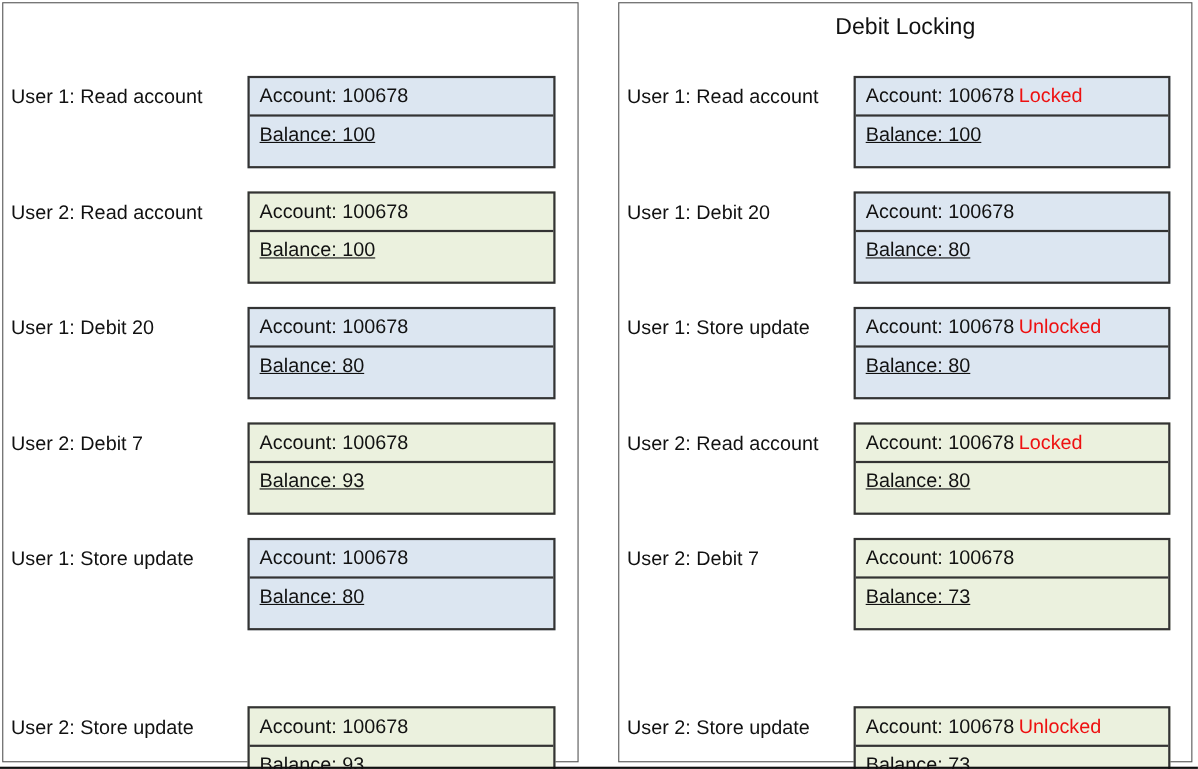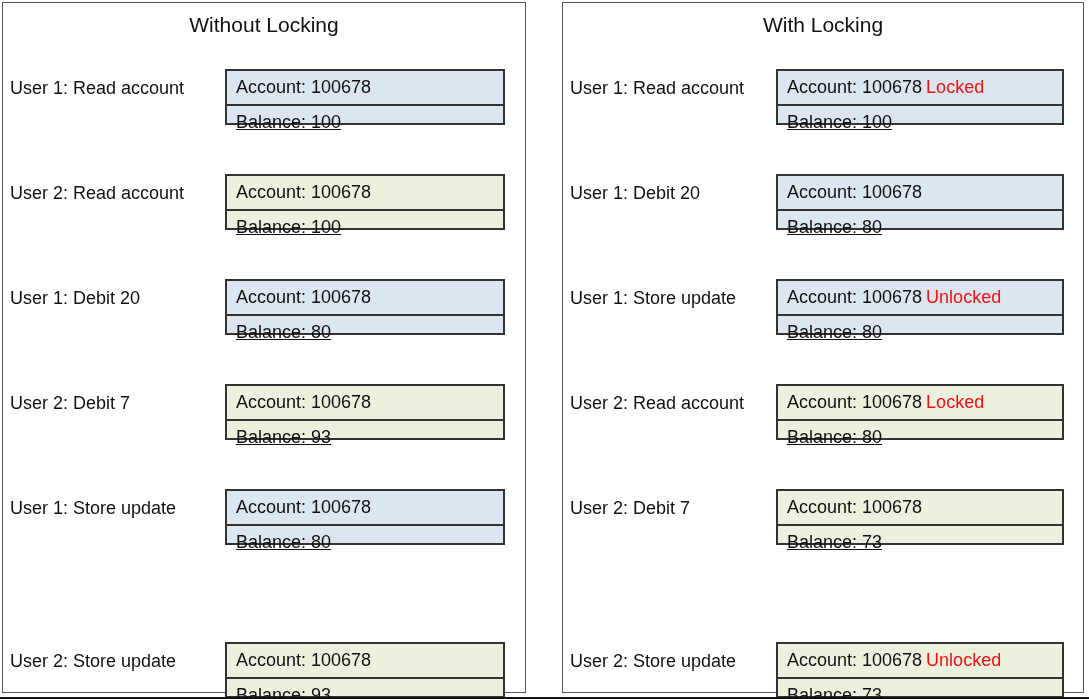--- a/index.html
+++ b/index.html
@@ -41,21 +41,21 @@
     left: 7px; top: 1px;
     height: 37px; line-height: 37px;
     font-size: 18px;
     white-space: nowrap;
   }
   .record-box {
     position: absolute;
     top: 0;
     border: 2px solid var(--box-border, #333333);
     box-sizing: border-box;
-    height: 56px;
+    height: 84px;
   }
   .panel-left  .record-box { left: 222px; width: 280px; }
   .panel-right .record-box { left: 213px; width: 288px; }
   .record-box[data-user="user1"] { background: var(--user1-fill, #dce6f1); }
   .record-box[data-user="user2"] { background: var(--user2-fill, #ebf1de); }
   .cell {
     height: 33px; line-height: 33px;
     padding-left: 9px;
     font-size: 18px;
     white-space: nowrap;
@@ -71,21 +71,20 @@
     position: absolute;
     left: 0; right: 0; bottom: 0;
     height: 2px;
     background: #111111;
   }
 </style>
 </head>
 <body>
 
 <div class="panel panel-left">
-  <div class="panel-title">Without Locking</div>
   <div class="rows">
 
     <div class="row">
       <div class="step-label">User 1: Read account</div>
       <div class="record-box" data-user="user1">
         <div class="cell"><span>Account: 100678</span><span class="lock-status"></span></div>
         <div class="cell cell-bottom"><span>Balance: 100</span></div>
       </div>
     </div>
 
@@ -126,21 +125,21 @@
       <div class="record-box" data-user="user2">
         <div class="cell"><span>Account: 100678</span><span class="lock-status"></span></div>
         <div class="cell cell-bottom"><span>Balance: 93</span></div>
       </div>
     </div>
 
   </div>
 </div>
 
 <div class="panel panel-right">
-  <div class="panel-title">With Locking</div>
+  <div class="panel-title">Debit Locking</div>
   <div class="rows">
 
     <div class="row">
       <div class="step-label">User 1: Read account</div>
       <div class="record-box" data-user="user1">
         <div class="cell"><span>Account: 100678</span><span class="lock-status">Locked</span></div>
         <div class="cell cell-bottom"><span>Balance: 100</span></div>
       </div>
     </div>
 

